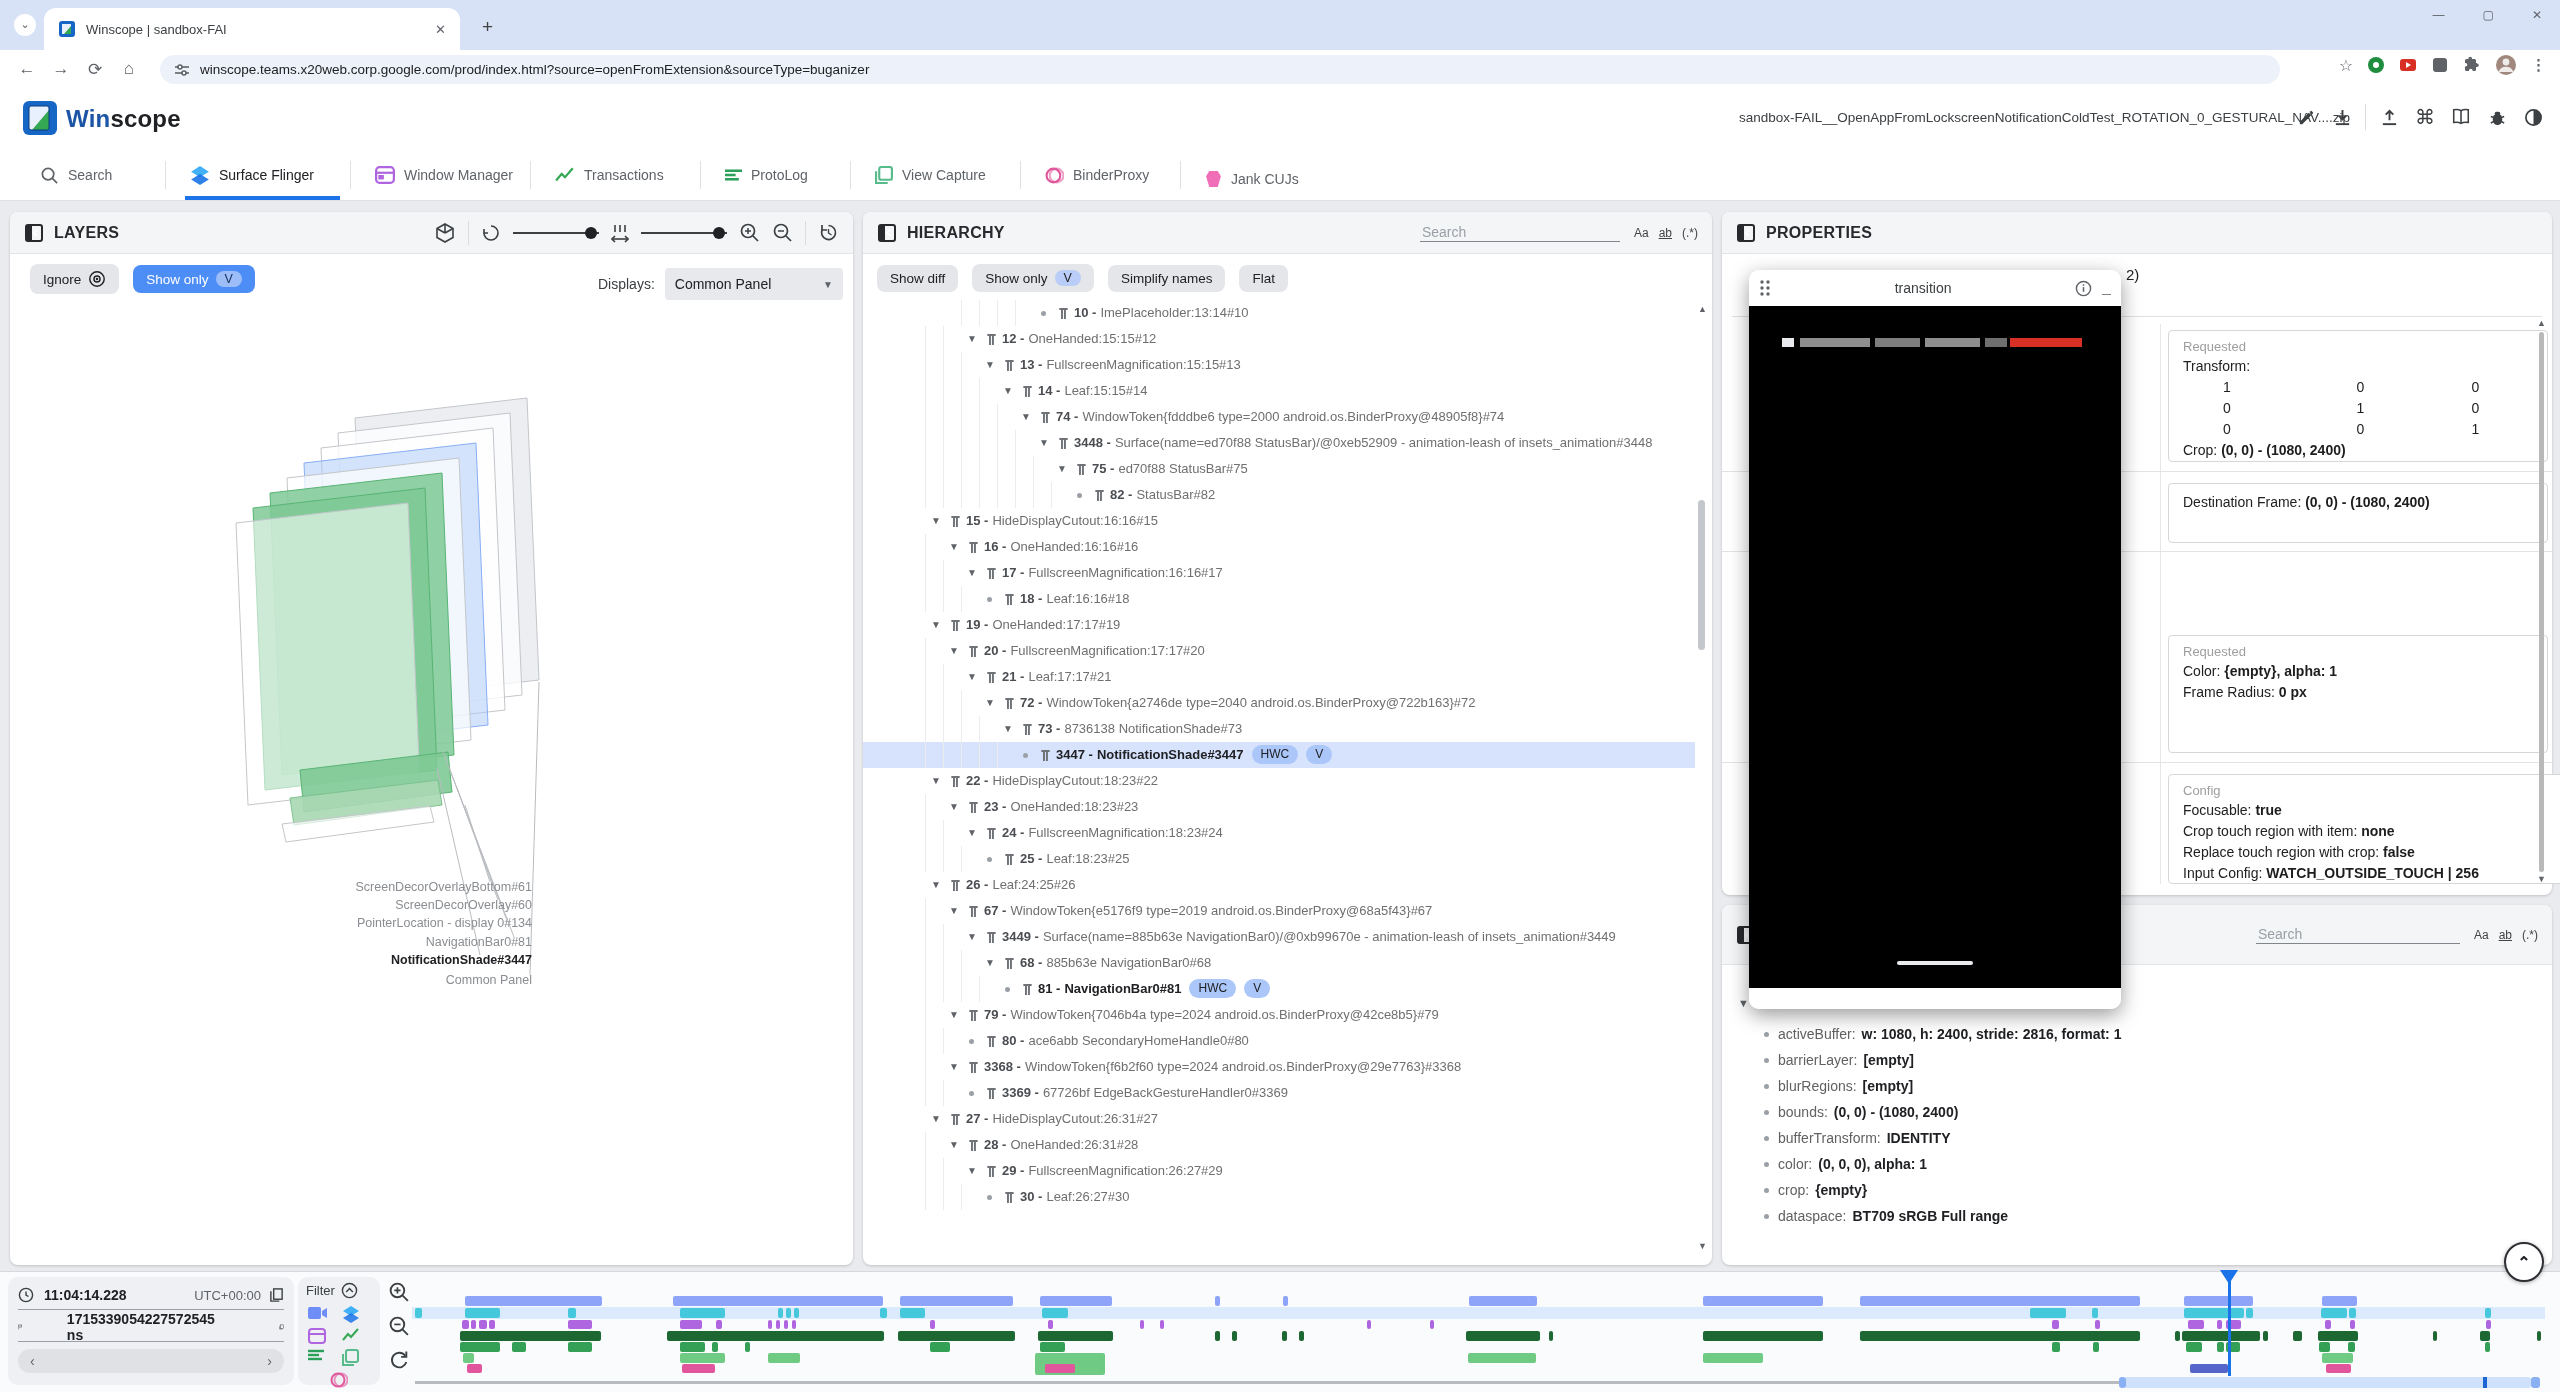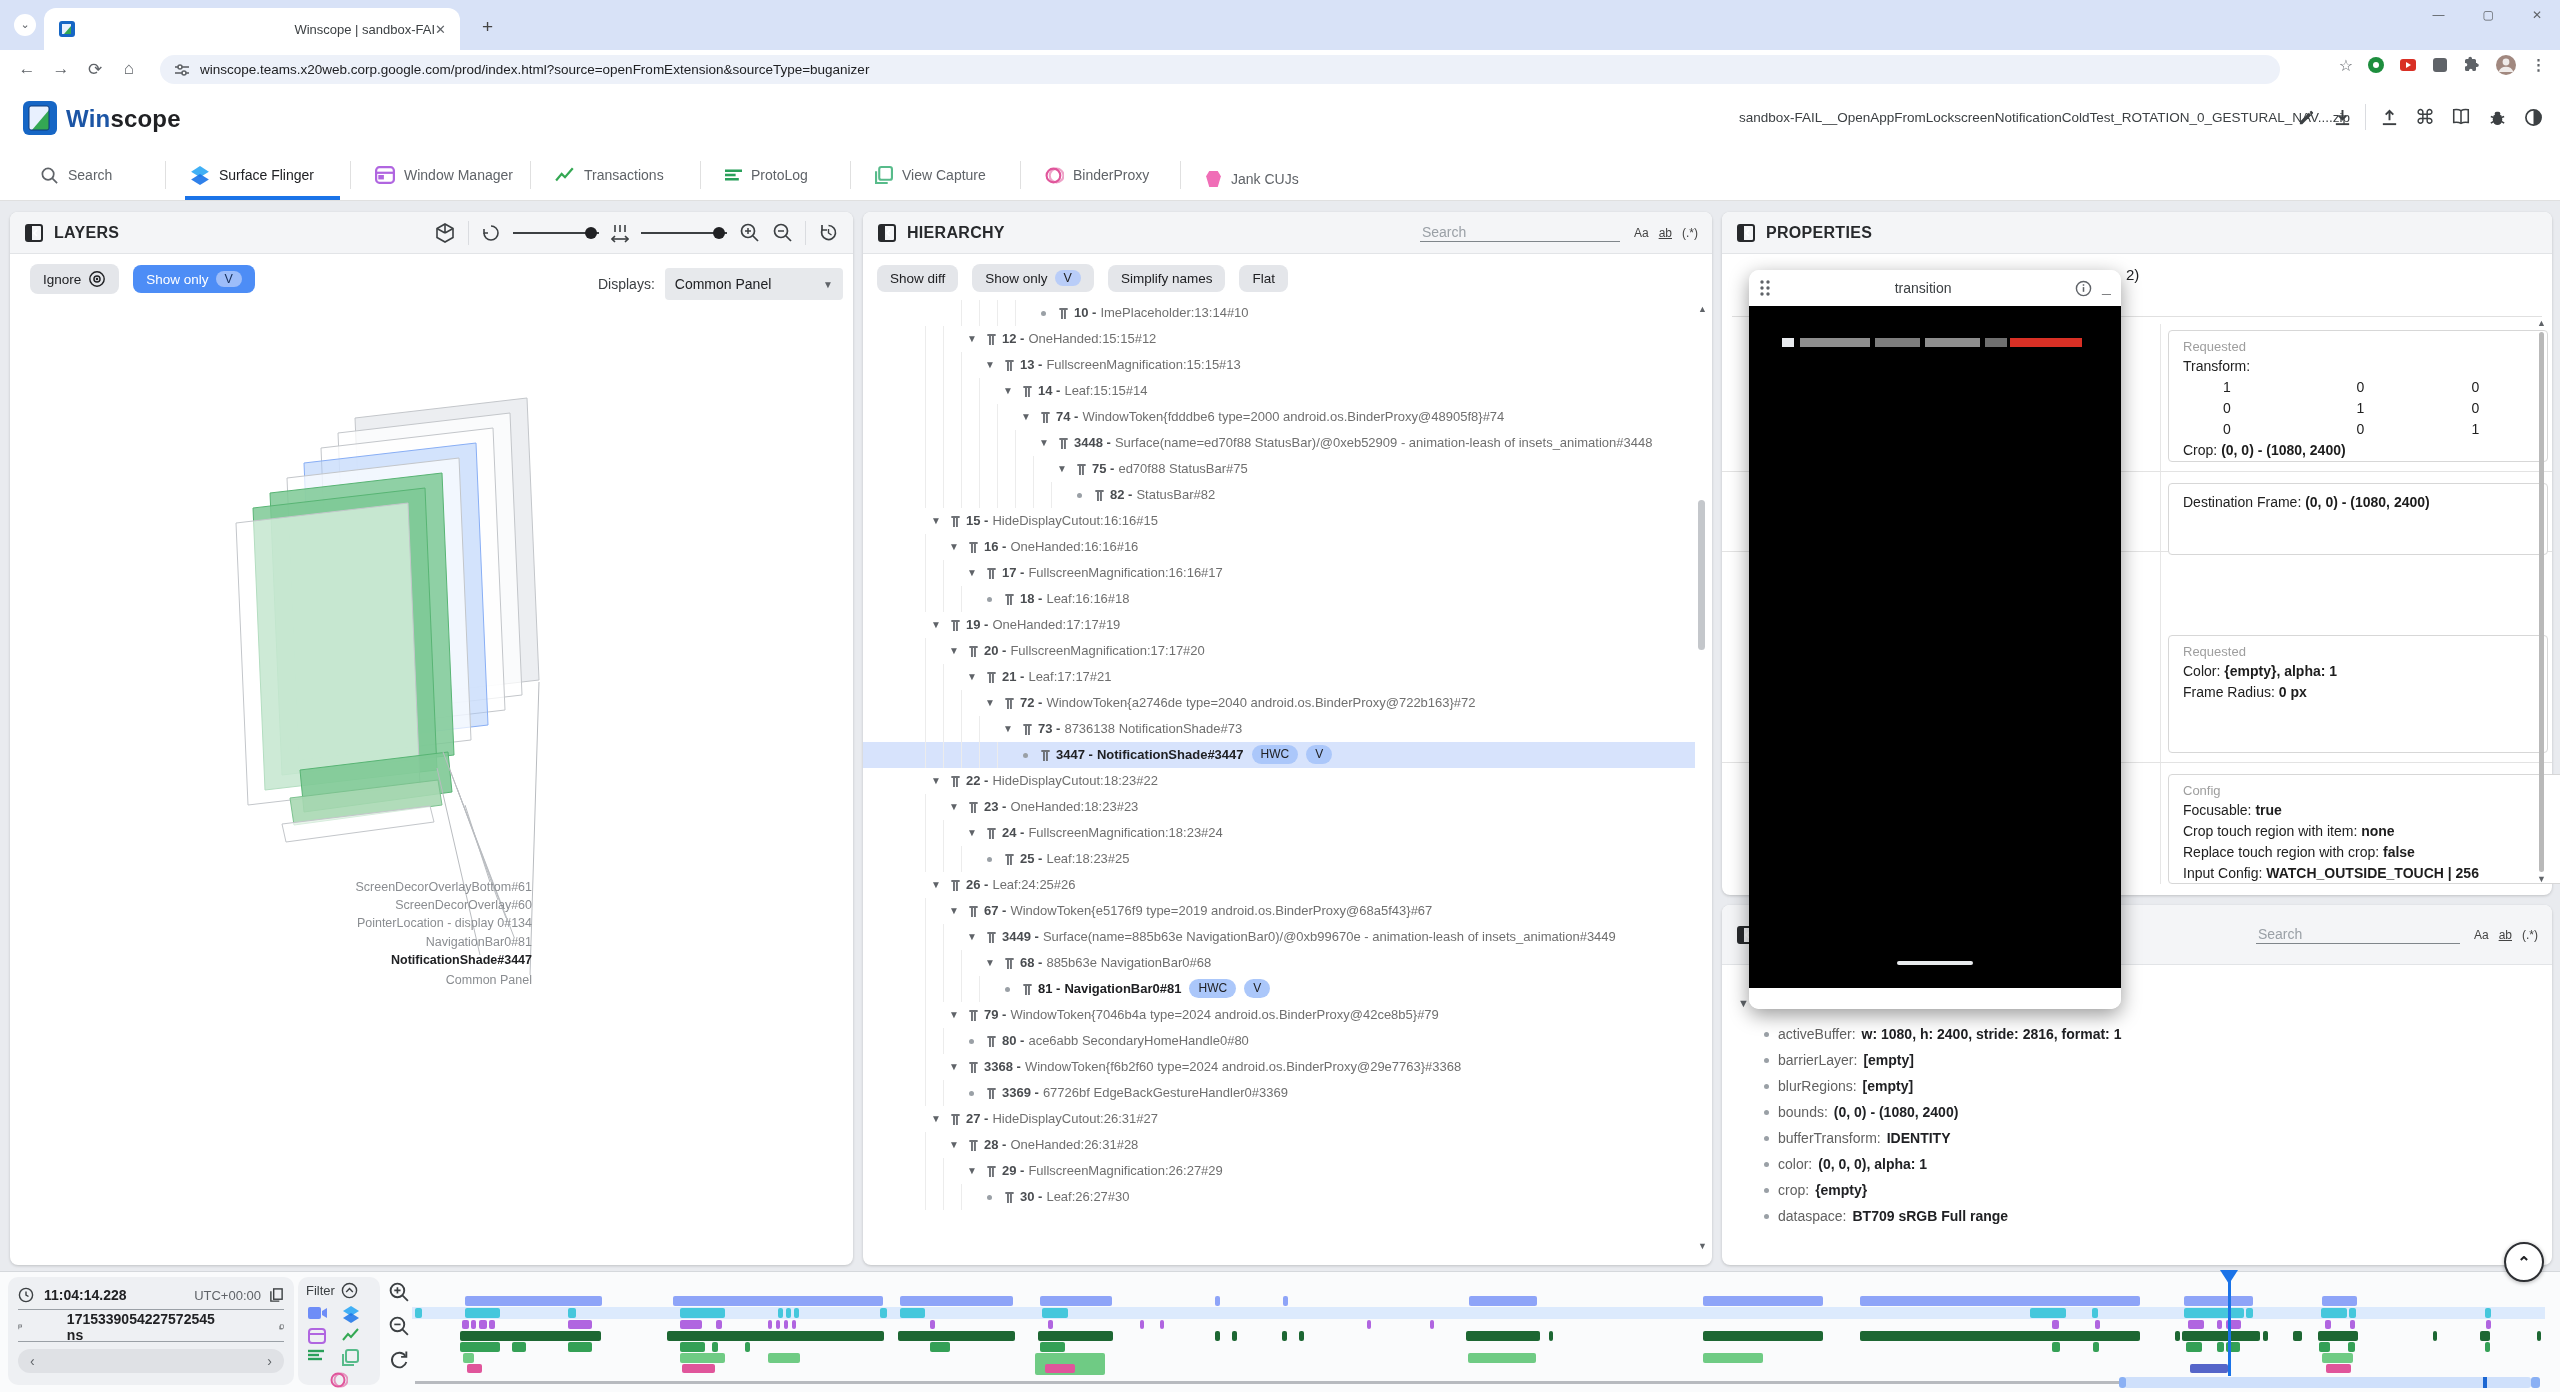--- a/index.html
+++ b/index.html
@@ -92,21 +92,21 @@
       <span class="winctl">▢</span>
       <span class="winctl">✕</span>
     </div>
   </div>
   <div class="abs" id="tab">
     <svg width="18" height="18" viewBox="0 0 18 18">
         <rect x="1" y="1" width="16" height="16" rx="3" fill="#1666c5"></rect>
         <rect x="4" y="4" width="9" height="10" fill="#e8f0fe"></rect>
         <path d="M6 14 L13 6 L13 14 Z" fill="#34a853"></path>
       </svg>
-    <span class="t" style="margin-left:10px;text-align:right;">Winscope | sandbox-FAI</span>
+    <span class="t" style="margin-left:10px;">Winscope | sandbox-FAI</span>
     <span style="color:#5f6368;font-size:13px;">✕</span>
   </div>
   <div class="abs" style="left:482px;top:16px;font-size:19px;color:#444;">+</div>
   <div class="abs" id="toolbar"></div>
   <div class="abs flex" style="left:10px;top:55px;height:28px;">
     <span class="navglyph">←</span>
     <span class="navglyph">→</span>
     <span class="navglyph">⟳</span>
     <span class="navglyph">⌂</span>
   </div>
@@ -964,21 +964,21 @@
           </div>
           <div class="pline" style="display: flex;">
             <span style="width: 130px; text-align: left; padding-left: 40px; box-sizing: border-box;">0</span>
             <span style="width: 130px; text-align: center; padding-left: 0px; box-sizing: border-box;">0</span>
             <span style="width: 130px; text-align: center; padding-left: 0px; box-sizing: border-box;">1</span>
           </div>
         </div>
       <div class="pline"><span>Crop:</span> <b>(0, 0) - (1080, 2400)</b></div>
     </div>
 
-    <div class="pbox" style="left:446px;top:271px;width:380px;height:72px;">
+    <div class="pbox" style="left:446px;top:271px;width:380px;height:60px;">
       <div class="pline"><span>Destination Frame:</span> <b>(0, 0) - (1080, 2400)</b></div>
     </div>
 
     <div class="pbox" style="left:446px;top:423px;width:380px;height:118px;" id="req2box">
       <div class="lab">Requested</div>
     <div class="pline"><span>Color:</span> <b>{empty}, alpha: 1</b></div>
         <div class="pline"><span>Frame Radius:</span> <b>0 px</b></div>
       </div>
 
     <div class="pbox" style="left:446px;top:562px;width:440px;height:110px;" id="configbox">

